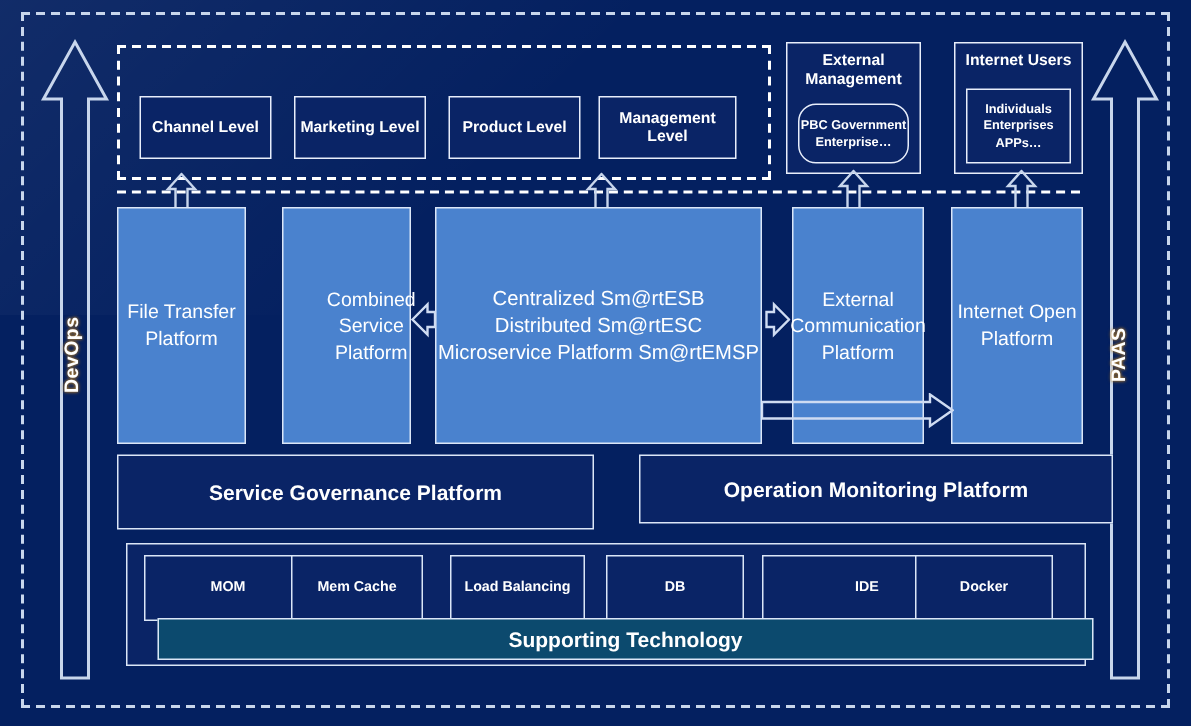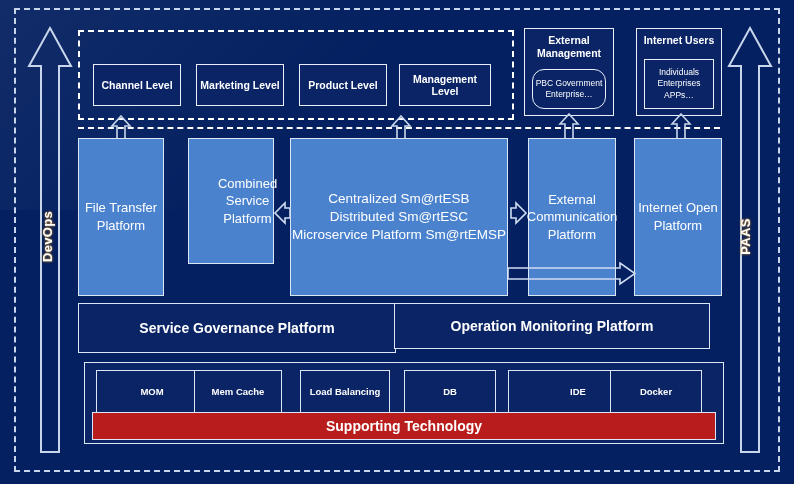--- a/index.html
+++ b/index.html
@@ -57,21 +57,21 @@
     background:#0a2466;
   }
   .top-card .title{
     color:#ffffff;font-size:10.5px;font-weight:bold;
     text-align:center;line-height:1.25;padding-top:5px;
   }
   .top-card .inner{
     position:absolute;left:7px;right:7px;bottom:6px;
     border:1.5px solid #e8eefb;box-sizing:border-box;
     background:#0a2466;
-    color:#ffffff;font-size:8.5px;font-weight:normal;
+    color:#ffffff;font-size:8.5px;font-weight:bold;
     text-align:center;line-height:1.3;
     display:flex;align-items:center;justify-content:center;
   }
 
   
   .sep-dash{
     position:absolute;left:78px;top:127px;width:642px;height:0;
     border-top:2px dashed #ffffff;
   }
 
@@ -101,22 +101,22 @@
     position:absolute;left:84px;top:362px;width:640px;height:82px;
     border:1.5px solid #dbe6f7;box-sizing:border-box;background:#0a2466;
   }
   .tech-box{
     position:absolute;top:370px;height:44px;
     border:1.5px solid #dbe6f7;box-sizing:border-box;background:#0a2466;
     display:flex;align-items:center;justify-content:center;
     color:#ffffff;font-size:9.5px;font-weight:bold;text-align:center;line-height:1.2;
   }
   .support-bar{
-    position:absolute;left:92px;top:412px;width:624px;height:28px;
-    border:1.5px solid #dbe6f7;box-sizing:border-box;background:#b91c1c;
+    position:absolute;left:105px;top:412px;width:624px;height:28px;
+    border:1.5px solid #dbe6f7;box-sizing:border-box;background:#0c4a6e;
     display:flex;align-items:center;justify-content:center;
     color:#ffffff;font-size:14px;font-weight:bold;
   }
 
   .up-arrow{position:absolute;}
   .side-arrow{position:absolute;}
   .long-arrow{position:absolute;}
 </style>
 </head>
 <body>
@@ -178,21 +178,21 @@
   <div class="up-arrow" style="left:670px;top:113px;">
     <svg width="22" height="28" viewBox="0 0 22 28">
       <polygon points="11,1 20,11 15,11 15,27 7,27 7,11 2,11" fill="none" stroke="#c8d6ec" stroke-width="1.6"></polygon>
     </svg>
   </div>
 
   <div class="plat small" style="left:78px;top:138px;width:86px;height:158px;">
     <span>File Transfer Platform</span>
   </div>
 
-  <div class="plat small" style="left:188px;top:138px;width:86px;height:126px;padding-left:33px;">
+  <div class="plat small" style="left:188px;top:138px;width:86px;height:158px;padding-left:33px;">
     <span>Combined Service Platform</span>
   </div>
 
   <div class="plat center" style="left:290px;top:138px;width:218px;height:158px;white-space:pre-line;">
     <span>Centralized Sm@rtESB
 Distributed Sm@rtESC
 Microservice Platform Sm@rtEMSP</span>
   </div>
 
   <div class="plat small" style="left:528px;top:138px;width:88px;height:158px;">
@@ -217,21 +217,21 @@
 
   <div class="long-arrow" style="left:508px;top:262px;">
     <svg width="128" height="28" viewBox="0 0 128 28">
       <polygon points="0,6 112,6 112,1 127,11.5 112,22 112,17 0,17" fill="none" stroke="#cfdcf2" stroke-width="1.6"></polygon>
     </svg>
   </div>
 
   <div class="gov" style="left:78px;top:303px;width:318px;height:50px;">
     <span>Service Governance Platform</span>
   </div>
-  <div class="gov" style="left:394px;top:303px;width:316px;height:46px;">
+  <div class="gov" style="left:426px;top:303px;width:316px;height:46px;">
     <span>Operation Monitoring Platform</span>
   </div>
 
   <div class="tech-outer"></div>
 
   <div class="tech-box" style="left:96px;width:100px;padding-left:12px;">MOM</div>
   <div class="tech-box" style="left:194px;width:88px;white-space:pre-line;">Mem Cache</div>
   <div class="tech-box" style="left:300px;width:90px;white-space:pre-line;">Load Balancing</div>
   <div class="tech-box" style="left:404px;width:92px;">DB</div>
   <div class="tech-box" style="left:508px;width:104px;padding-left:36px;">IDE</div>

